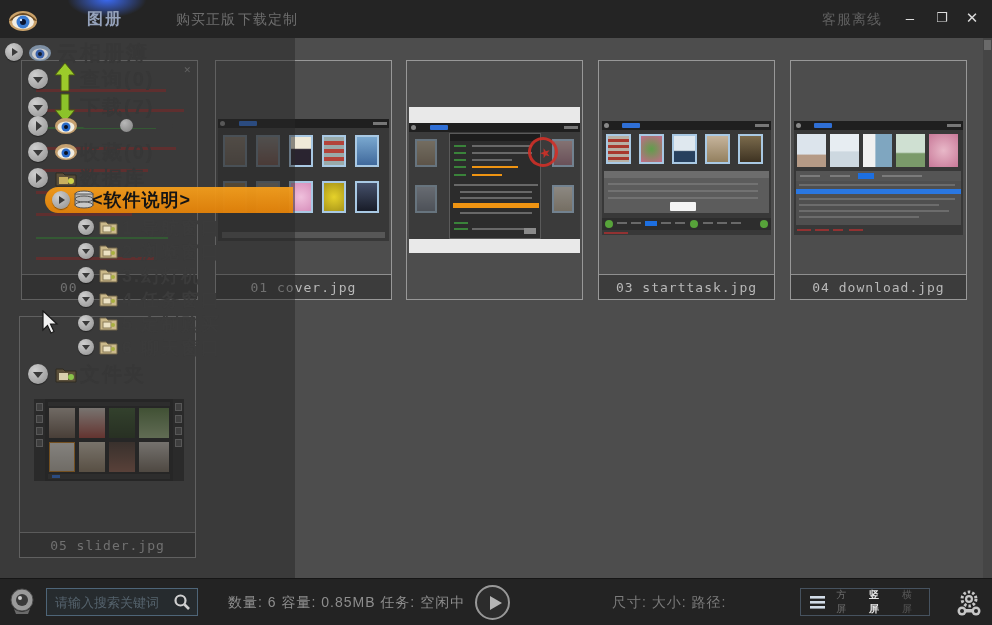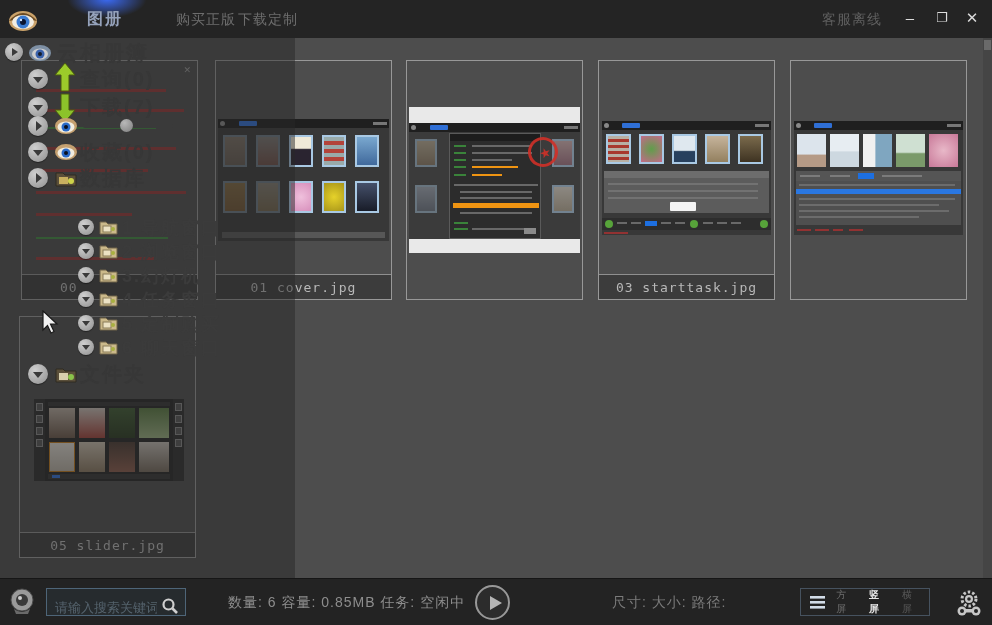--- a/index.html
+++ b/index.html
@@ -60,22 +60,22 @@
   .sel-row { position:absolute; left:45px; width:248px; height:26px;
     background:linear-gradient(180deg, rgba(244,158,28,.95), rgba(228,130,8,.95));
     border-radius:13px 0 0 13px; }
   .sel-row .sel-text { position:absolute; left:47px; top:1px; font-size:18px; font-weight:bold;
     color:#141414; letter-spacing:1px; }
   .slider-track { position:absolute; height:4px; background:#3a3a3a; border-radius:2px; }
   .slider-thumb { position:absolute; width:13px; height:13px; border-radius:50%;
     background:radial-gradient(circle at 35% 30%, #b8b8b8, #7d7d7d); }
   
   .bottombar { position:absolute; left:0; top:578px; width:992px; height:47px; background:#232323; border-top:1px solid #161616; }
-  .search-box { position:absolute; left:46px; top:9px; width:140px; height:28px;
-    border:1px solid #4e6578; background:#262b2e; display:flex; align-items:flex-end; }
+  .search-box { position:absolute; left:46px; top:9px; width:152px; height:28px;
+    border:1px solid #4e6578; background:#262b2e; display:flex; align-items:center; }
   .search-box input { flex:1; background:transparent; border:none; outline:none; color:#9fb0ba;
     font-size:13px; padding:0 4px 0 8px; font-family:"Liberation Sans", sans-serif; width:110px; }
   .search-box input::placeholder { color:#55636d; }
   .bb-text { position:absolute; top:0; height:47px; line-height:47px; color:#8d8d8d; font-size:14px; letter-spacing:1px; }
   .play-btn { position:absolute; left:475px; top:6px; width:35px; height:35px; border:2px solid #989898;
     border-radius:50%; background:#2c2c2c; }
   .play-btn .tri { position:absolute; left:13px; top:9px; width:0; height:0;
     border-left:12px solid #b5b5b5; border-top:7px solid transparent; border-bottom:7px solid transparent; }
   .view-group { position:absolute; left:800px; top:9px; width:130px; height:28px; border:1px solid #46525f;
     display:flex; align-items:center; }
@@ -256,20 +256,21 @@
           <div class="row-line" style="left:3px;top:23px;width:140px;opacity:.35"></div>
           <div class="row-line" style="left:3px;top:29px;width:150px;opacity:.35"></div>
           <div class="row-line" style="left:3px;top:35px;width:120px;opacity:.35"></div>
           <div class="dimmer" style="background:rgba(255,255,255,.06)"></div>
         </div>
         <div class="red-line" style="left:3px;bottom:4px;width:14px;height:2px"></div>
         <div class="red-line" style="left:21px;bottom:4px;width:14px;height:2px"></div>
         <div class="red-line" style="left:39px;bottom:4px;width:10px;height:2px"></div>
         <div class="red-line" style="left:55px;bottom:4px;width:14px;height:2px"></div>
       </div>
+      <div class="cell-label">04 download.jpg</div>
     </div>
 
     <div class="cell" style="left:19px;top:278px;height:242px">
       <div class="mini" style="left:14px;top:82px;width:150px;height:82px;background:#242424">
         <div class="sprocket" style="left:0;top:0;height:82px">
             <i></i>
             <i></i>
             <i></i>
             <i></i>
           </div>
@@ -374,20 +375,34 @@
           </svg>
         </span>
       <svg width="22" height="18" style="position:absolute;left:27px;top:5px">
         <path d="M1,4 L8,4 L10,6 L21,6 L21,17 L1,17 Z" fill="#5a4f3a" stroke="#2e2a20"></path>
         <rect x="4" y="8" width="9" height="7" fill="#c8b060"></rect>
           <circle cx="16" cy="12" r="3" fill="#cdd24a"></circle>
       </svg>
       <span class="t-text" style="position:absolute;left:52px;top:2px">数据库</span>
     </div>
 
+    <div class="sel-row" style="top:149px">
+      <span class="expander" style="left:7px;top:4px;width:18px;height:18px">
+        <svg width="18" height="18">
+            <polygon points="7,5 13,9 7,13" fill="#3a3a3a"></polygon>
+          </svg>
+        </span>
+      <svg width="22" height="20" style="position:absolute;left:28px;top:3px">
+        <ellipse cx="11" cy="4" rx="9" ry="3" fill="#d8d8d8" stroke="#555"></ellipse>
+        <rect x="2" y="4" width="18" height="11" fill="#b8b8b8" stroke="#555"></rect>
+        <ellipse cx="11" cy="9" rx="9" ry="3" fill="none" stroke="#555"></ellipse>
+        <ellipse cx="11" cy="15" rx="9" ry="3" fill="#c8c8c8" stroke="#555"></ellipse>
+      </svg>
+      <span class="sel-text">&lt;软件说明&gt;</span>
+    </div>
 
     <div class="tree-row" style="left:78px;top:178px">
       <span class="expander" style="left:0;top:3px;width:16px;height:16px">
         <svg width="16" height="16">
             <polygon points="4,6 12,6 8,11" fill="#3a3a3a"></polygon>
           </svg>
         </span>
       <svg width="19" height="16" style="position:absolute;left:21px;top:3px">
         <path d="M1,3 L7,3 L9,5 L18,5 L18,15 L1,15 Z" fill="#cbb98a" stroke="#6e6248"></path>
         <rect x="4" y="7" width="8" height="6" fill="#ece2c4" stroke="#8a7c58"></rect>

